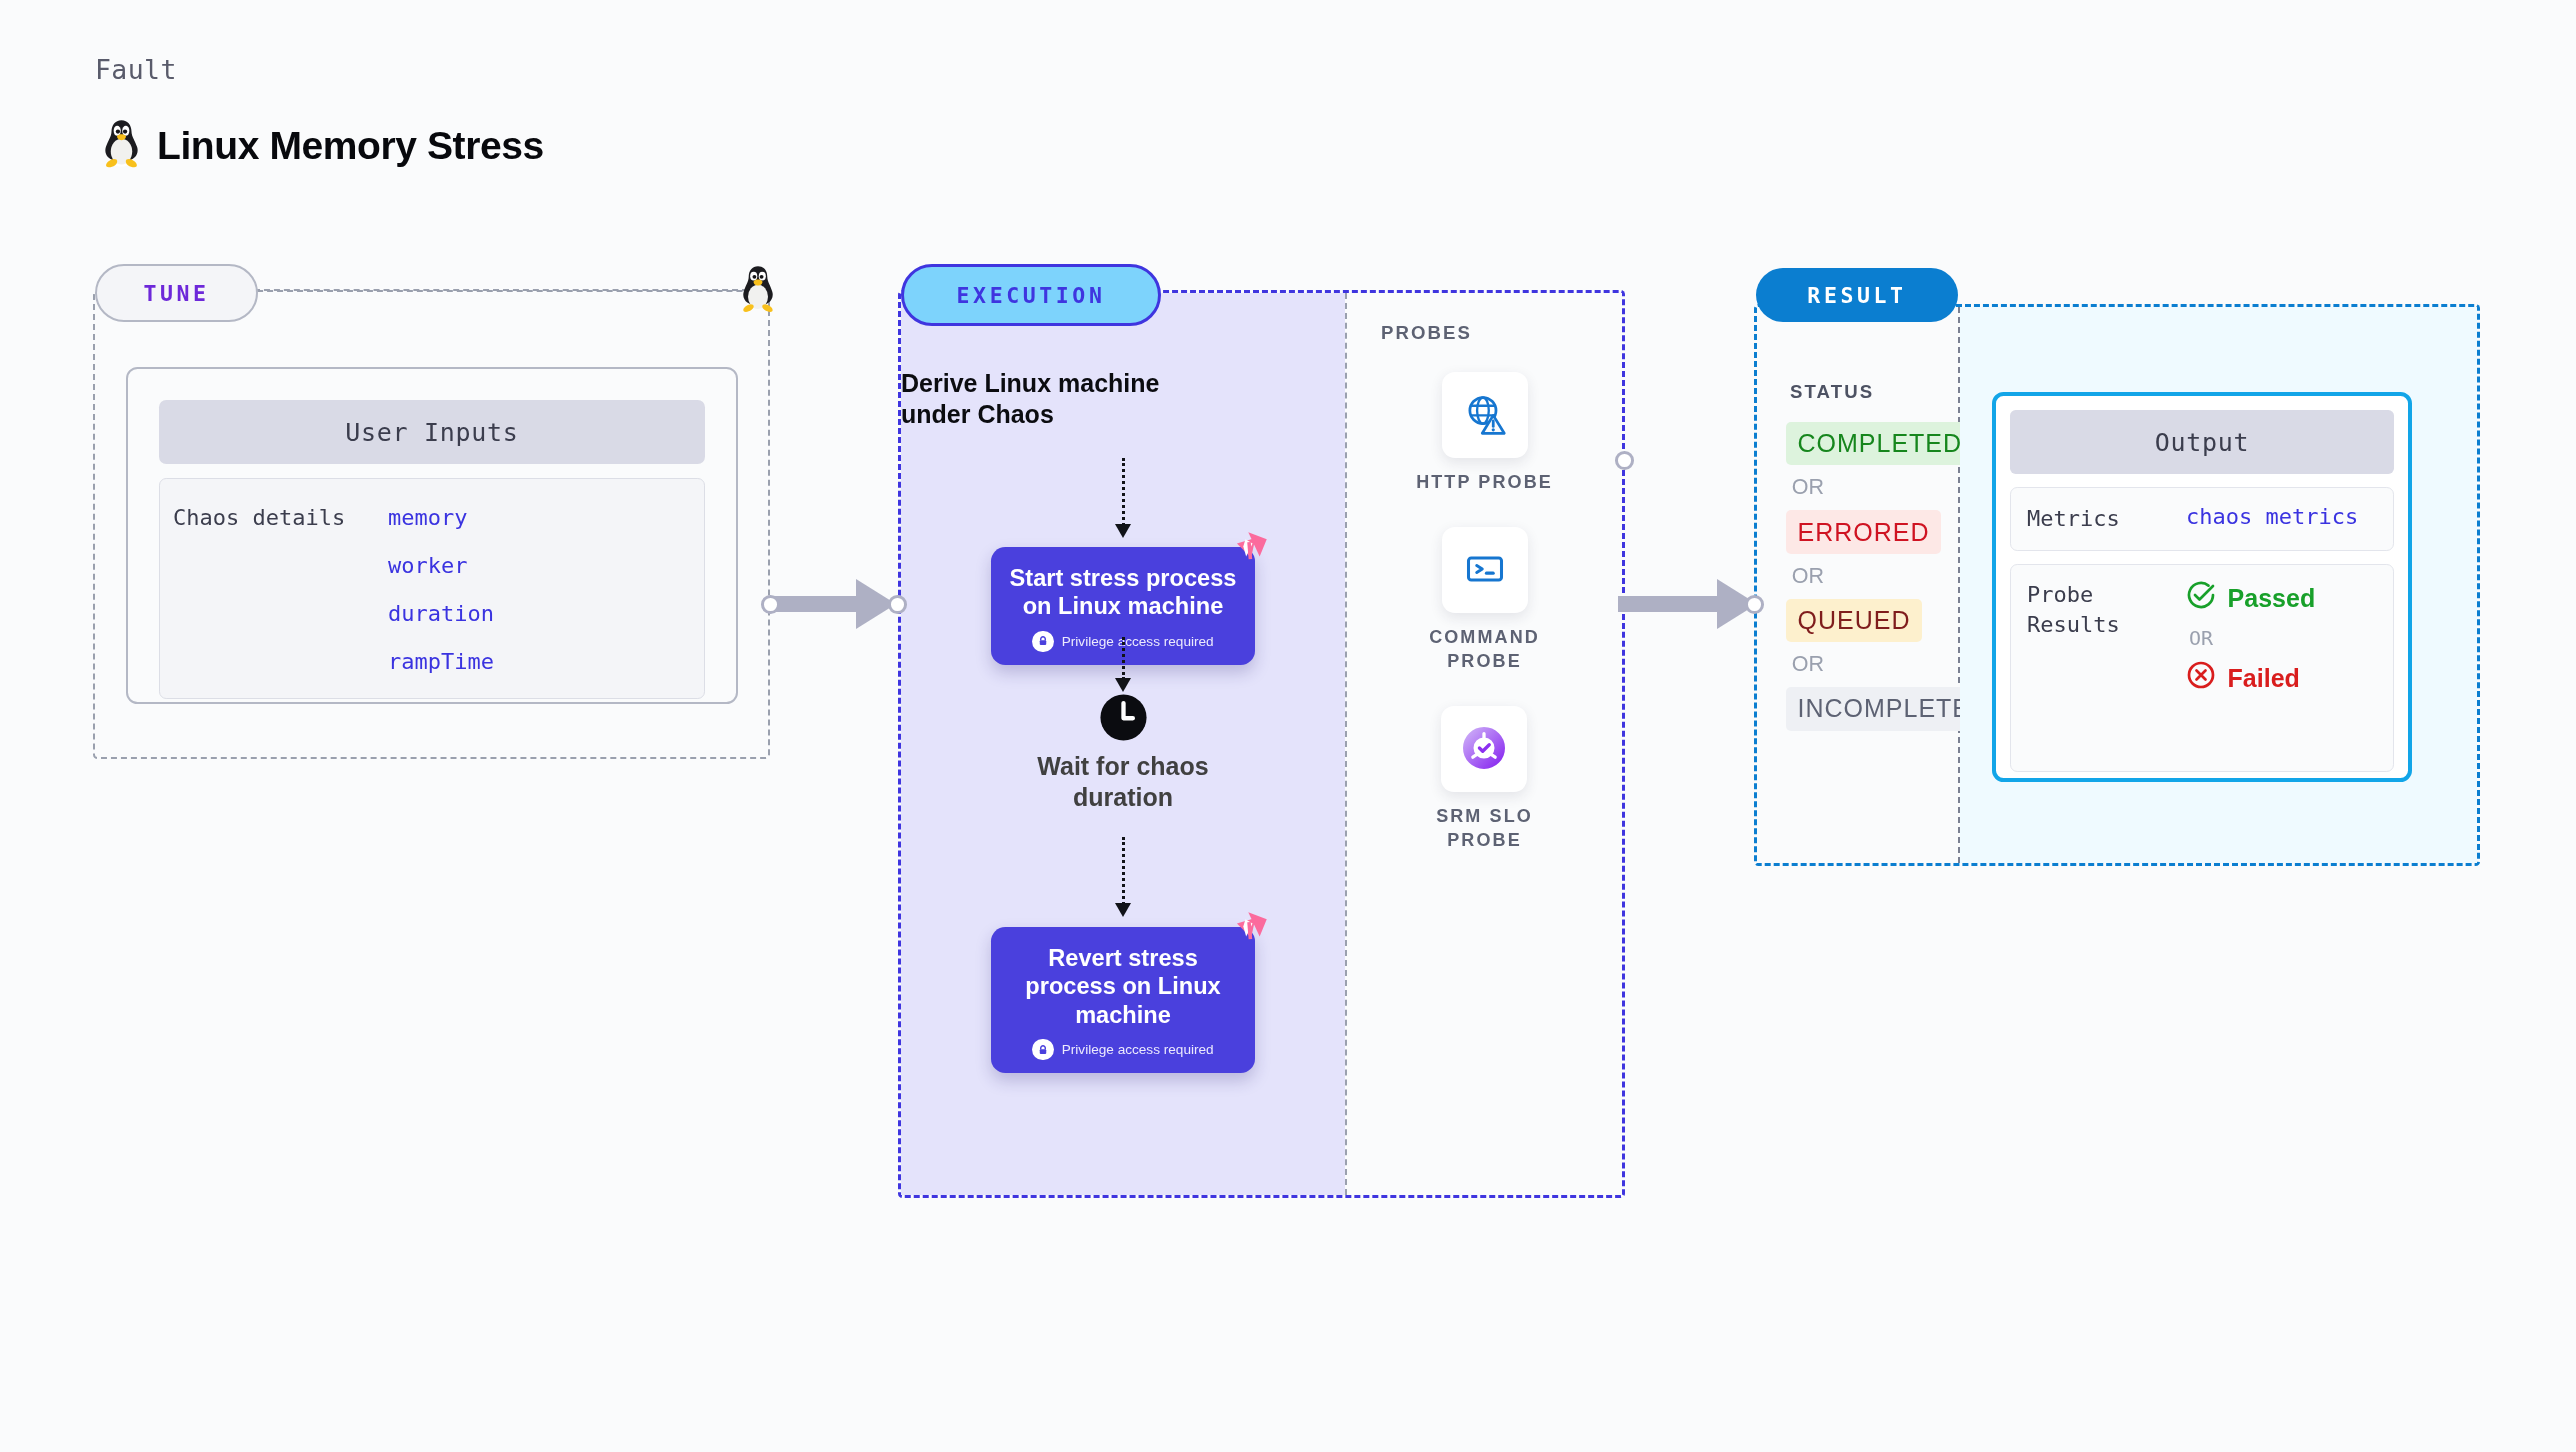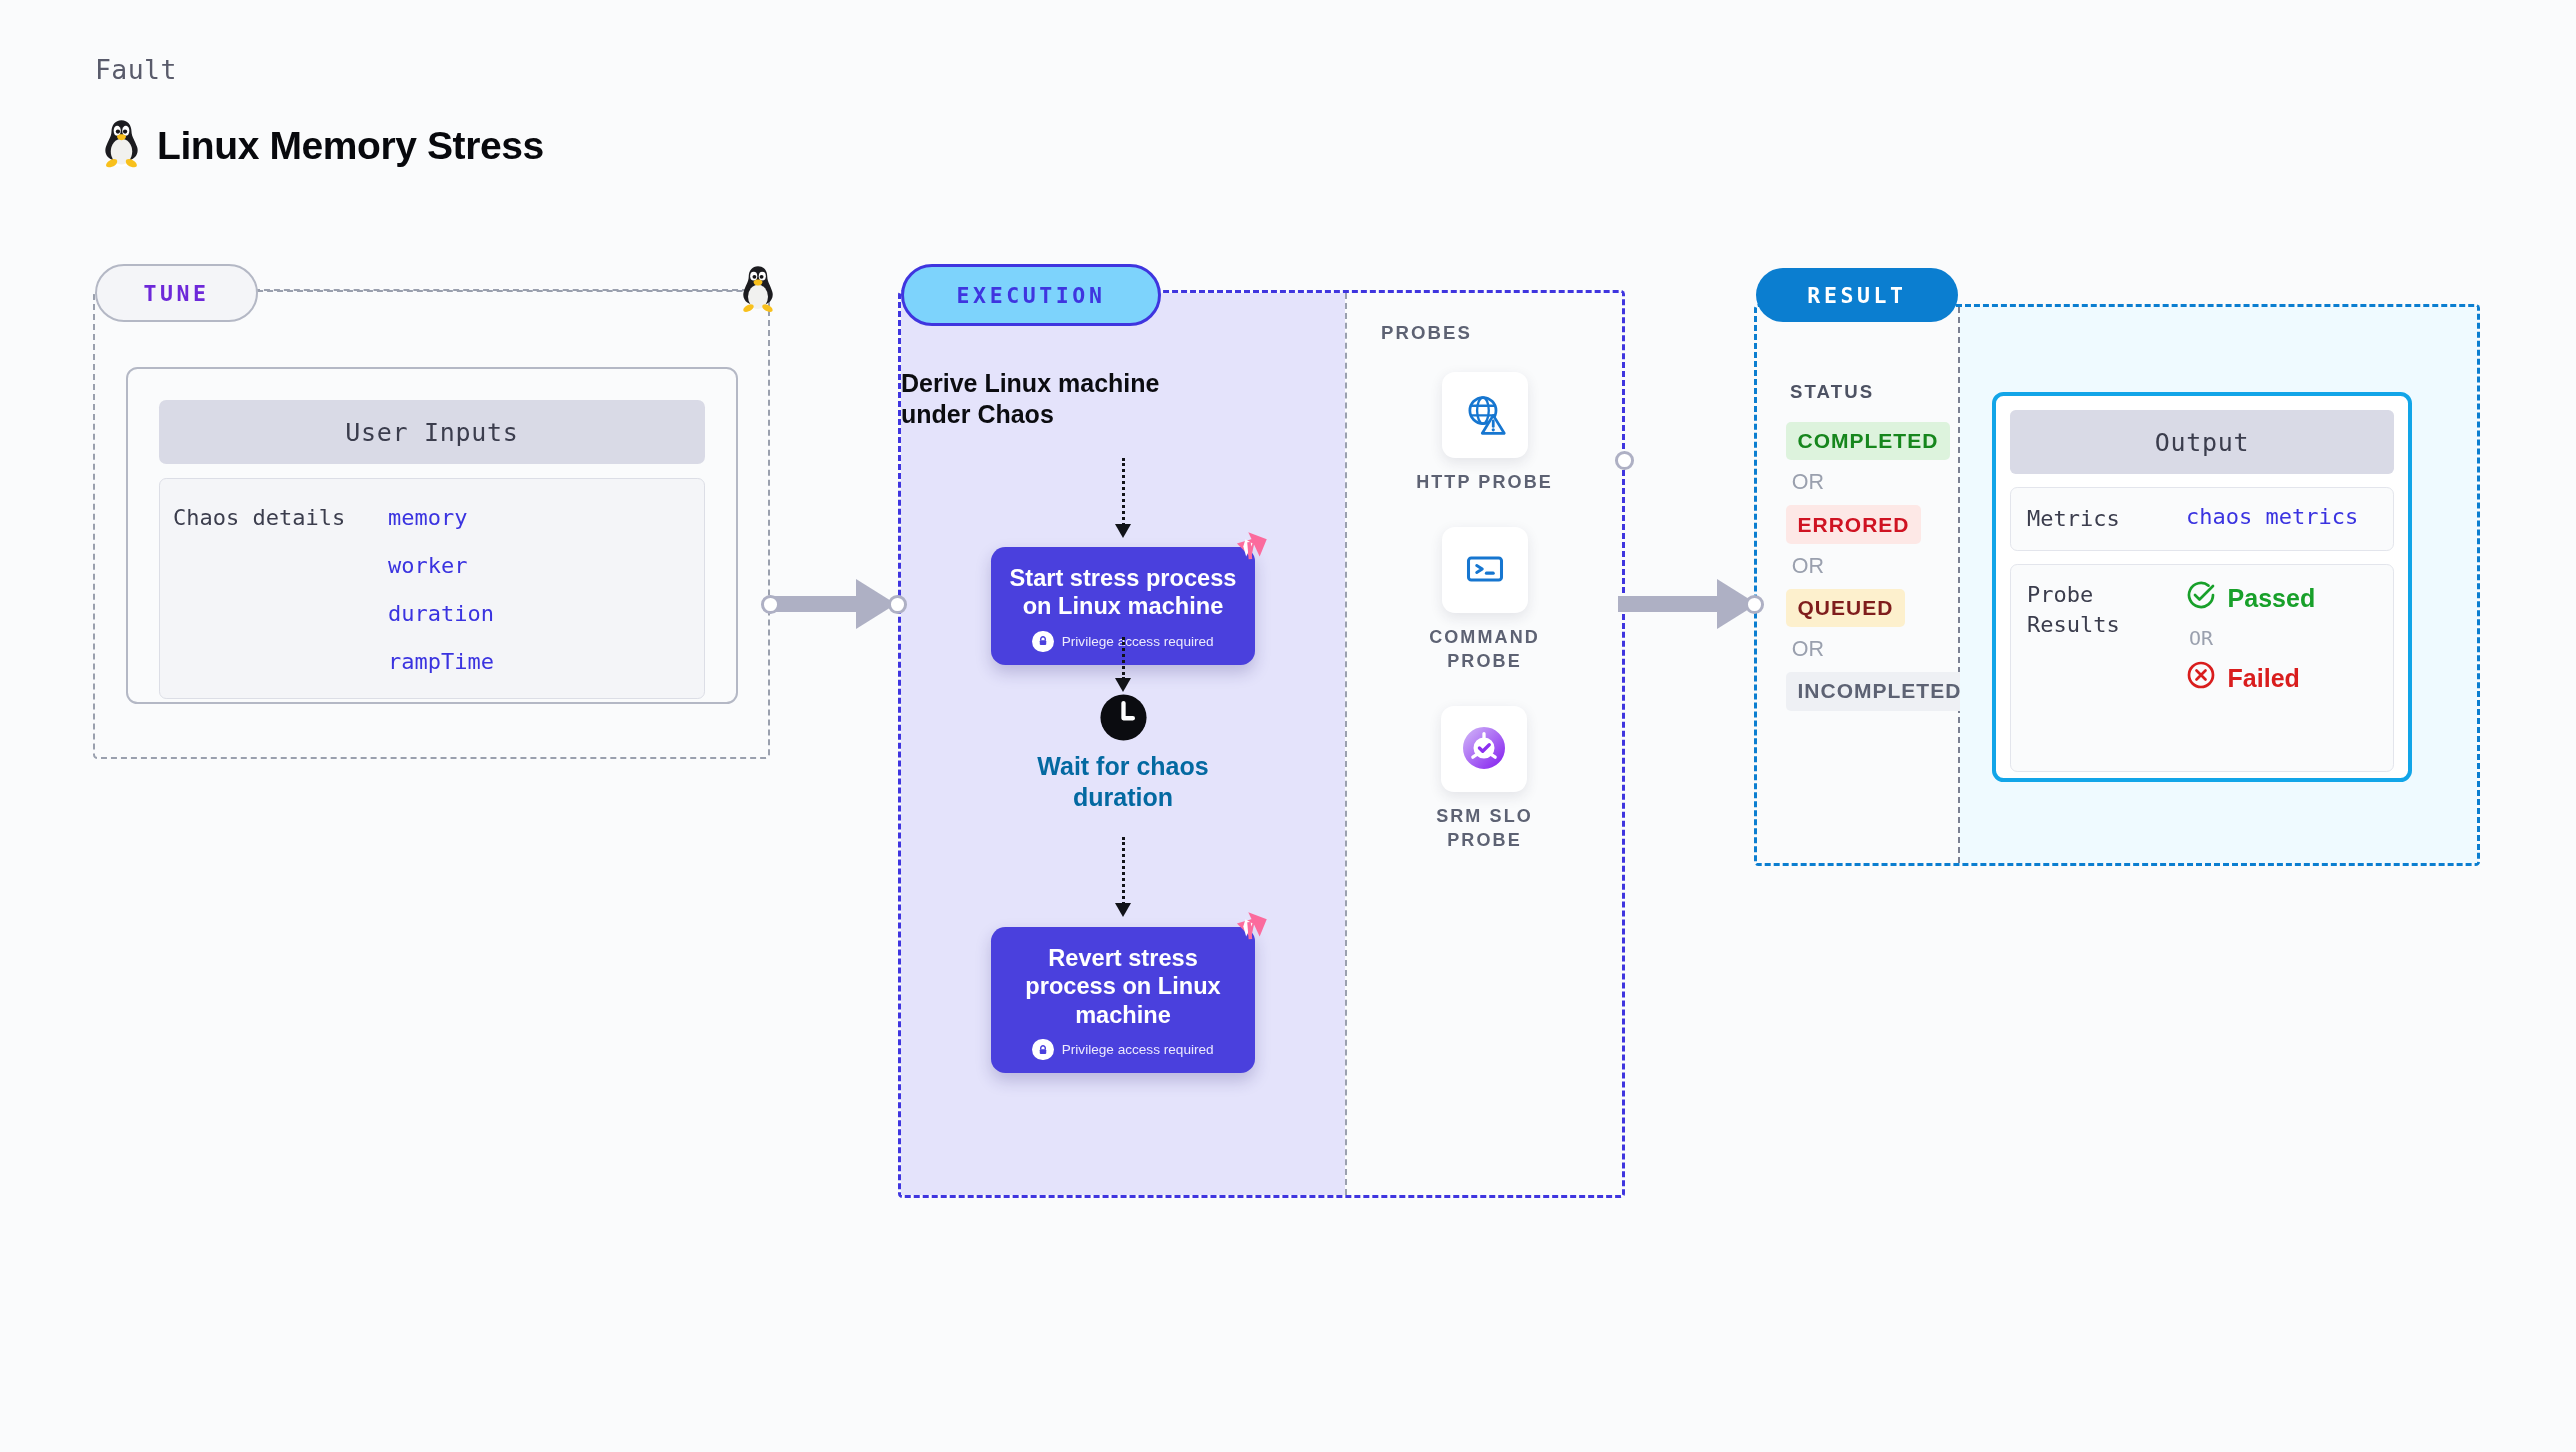--- a/index.html
+++ b/index.html
@@ -237,21 +237,21 @@
     position: absolute;
     left: 198px; top: 400px;
     width: 49px; height: 49px;
   }
   #wait-label {
     position: absolute;
     left: 0; right: 0; top: 458px;
     text-align: center;
     font-size: 25px;
     font-weight: 700;
-    color: #0369a1;
+    color: #404040;
     line-height: 1.25;
   }
   #probes-title {
     position: absolute;
     left: 34px; top: 29px;
     font-size: 18.6px;
     font-weight: 700;
     color: #5d6273;
     letter-spacing: 2.1px;
   }
@@ -317,22 +317,22 @@
   }
   #status-list {
     position: absolute;
     left: 29px; top: 115px;
     display: flex; flex-direction: column;
   }
   .status-chip {
     display: inline-block;
     padding: 7.2px 11.5px;
     border-radius: 5px;
-    font-size: 21px;
-    font-weight: 700;
+    font-size: 25px;
+    font-weight: 400;
     letter-spacing: 1px;
     align-self: flex-start;
   }
   .status-or {
     font-size: 21.5px;
     color: #9aa0ae;
     margin: 10px 0 10px 5.7px;
   }
   #output-card {
     position: absolute;

